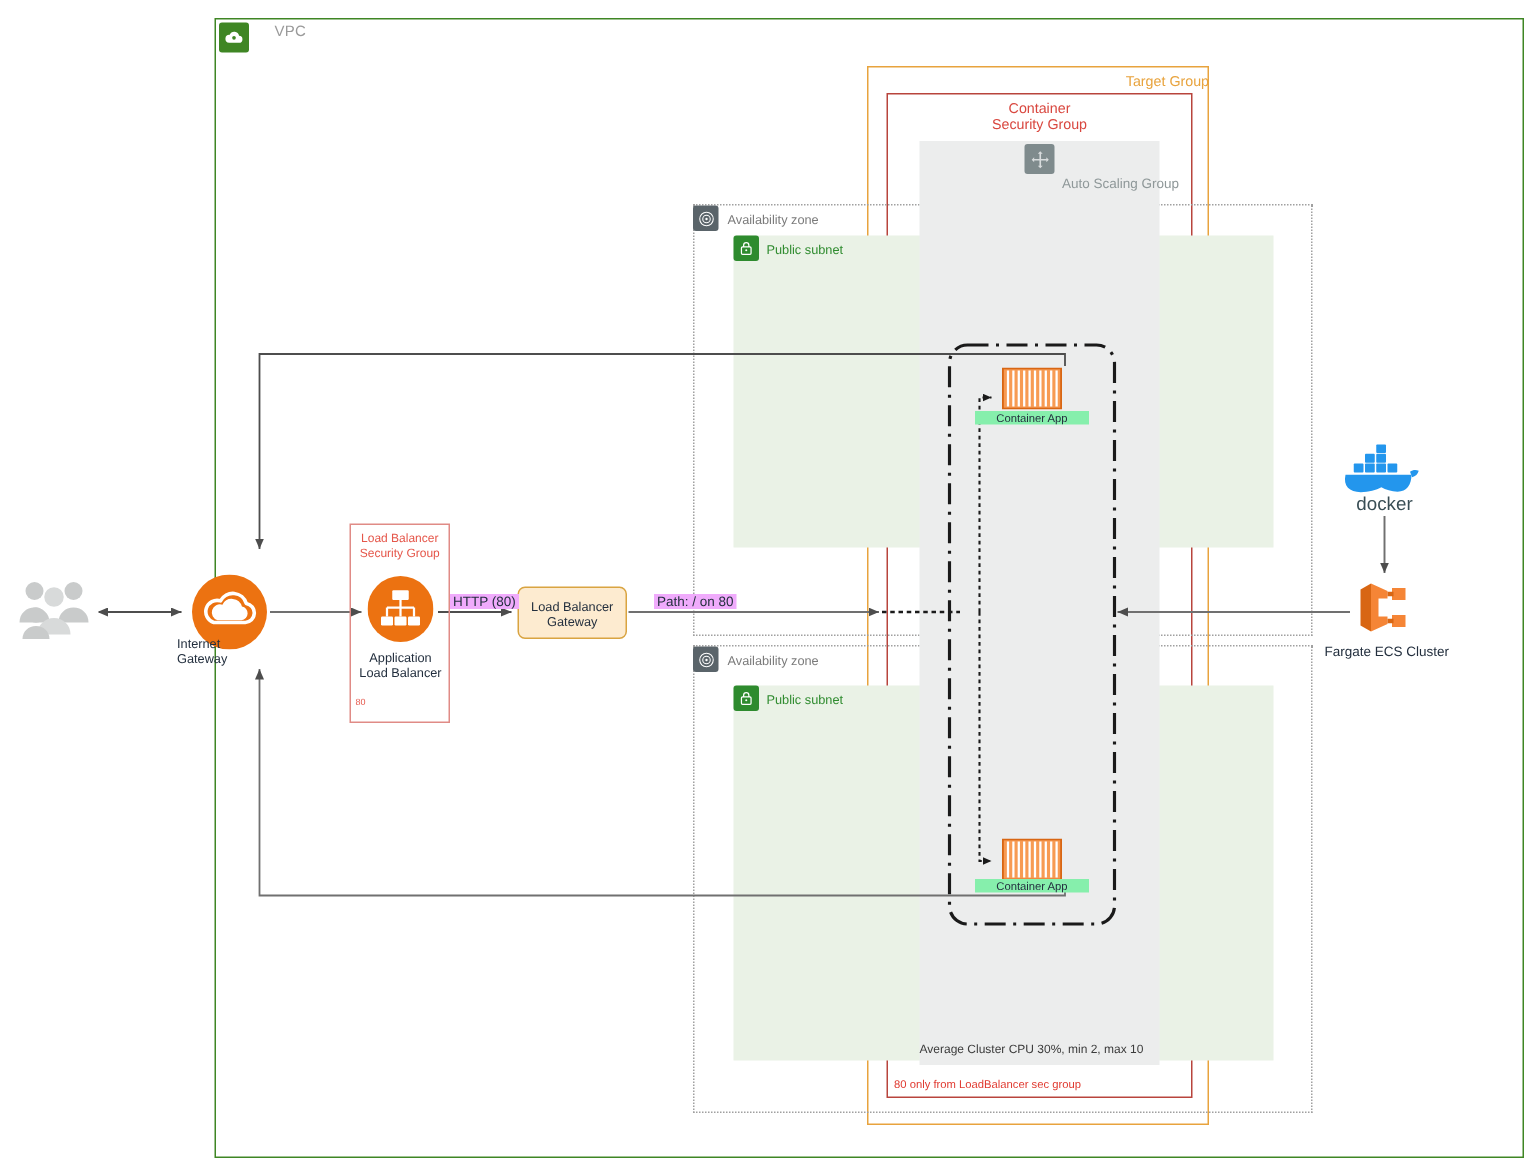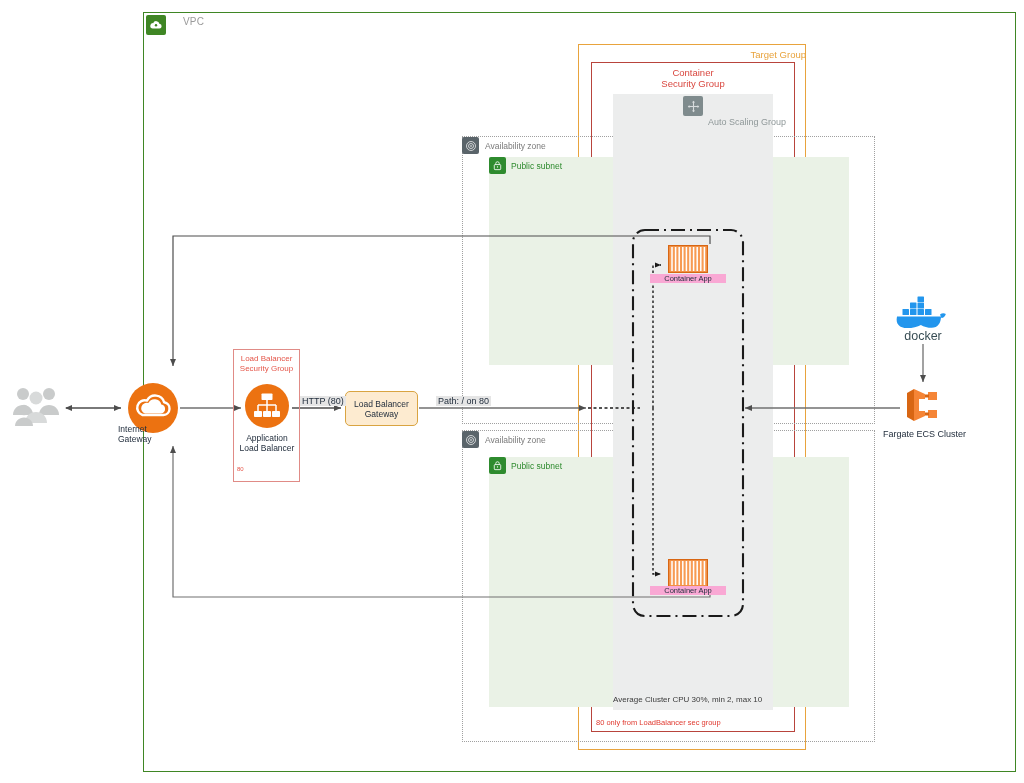--- a/index.html
+++ b/index.html
@@ -133,21 +133,21 @@
   #lb-listener {
     left: 345px; top: 391px; width: 73px; height: 35px;
     background: #fdebd0; border: 1px solid #d9a441; border-radius: 5px;
     display:flex; align-items:center; justify-content:center;
     text-align:center; font-size: 8.5px; line-height: 10px; color:#232f3e;
   }
 
   
   .edge-label {
     font-size: 9px; color: #232f3e; white-space: nowrap;
-    background: #e5e5e5; padding: 0 2px;
+    background: #f0abfc; padding: 0 2px;
   }
   #lbl-http80 { left: 300px; top: 396px; }
   #lbl-path80 { left: 436px; top: 396px; }
 
   
   #users-icon { left: 12px; top: 385px; width: 48px; height: 42px; }
   #igw-icon { left: 128px; top: 383px; width: 50px; height: 50px; }
   #igw-label {
     left: 118px; top: 424px; width: 70px; text-align:left;
     font-size: 8.5px; color: #232f3e; line-height: 10px;
@@ -160,21 +160,21 @@
     left: 872px; top: 429px; width: 105px; text-align:center;
     font-size: 9px; color: #232f3e;
   }
 
   
   .container-app-icon { width: 40px; height: 28px; }
   #capp-1-icon { left: 668px; top: 245px; }
   #capp-2-icon { left: 668px; top: 559px; }
   .container-app-label {
     width: 76px; text-align:center; font-size: 7.5px; color:#232f3e;
-    background:#f9a8d4; white-space:nowrap;
+    background:#86efac; white-space:nowrap;
   }
   #capp-1-label { left: 650px; top: 274px; }
   #capp-2-label { left: 650px; top: 586px; }
 
   svg.overlay { position:absolute; left:0; top:0; width:1024px; height:783px; overflow: visible; }
   svg.overlay * { pointer-events: none; }
 </style>
 </head>
 <body>
 

